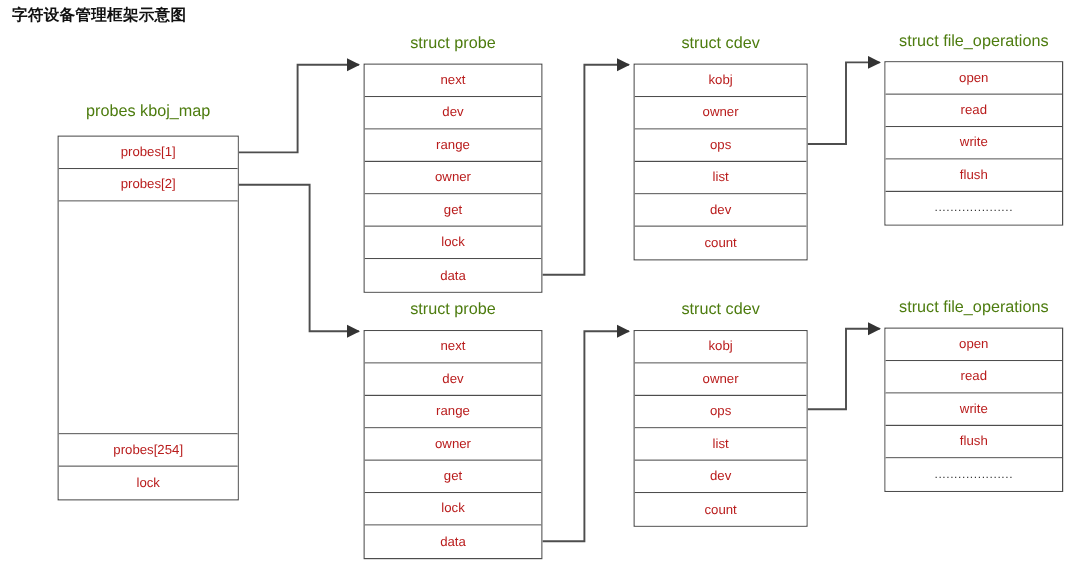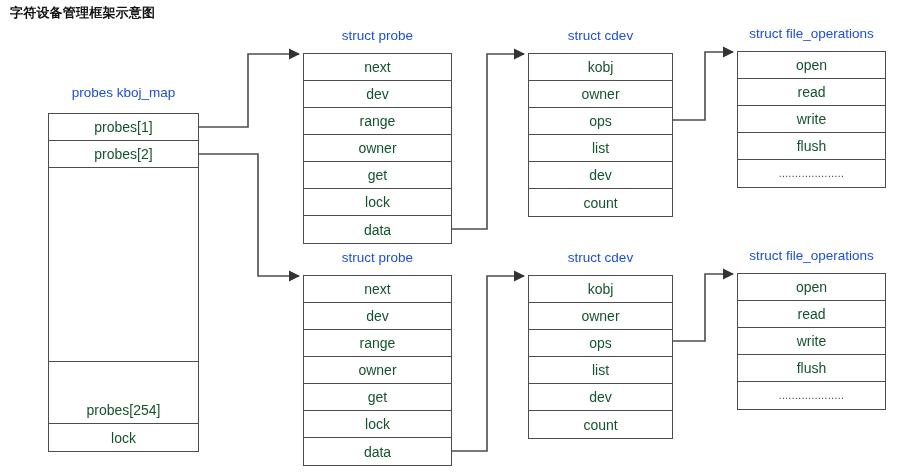--- a/index.html
+++ b/index.html
@@ -27,41 +27,41 @@
   }
   .struct-box {
     position: absolute;
     box-sizing: border-box;
   }
   .struct-caption {
     position: absolute;
     width: 100%;
     text-align: center;
     font-size: 13.5px;
-    color: #1d4ed8;
+    color: #4d7c0f;
     white-space: nowrap;
     left: 0;
   }
   .struct-table {
     position: absolute;
     left: 0;
     width: 100%;
     box-sizing: border-box;
     border: 1.6px solid #4d4d4d;
     background: #ffffff;
   }
   .struct-row {
     box-sizing: border-box;
     width: 100%;
     border-bottom: 1.6px solid #4d4d4d;
     display: flex;
     align-items: center;
     justify-content: center;
-    font-size: 14px;
-    color: #14532d;
+    font-size: 11px;
+    color: #b91c1c;
     background: #ffffff;
     overflow: hidden;
     white-space: nowrap;
   }
   .struct-row:last-child {
     border-bottom: none;
   }
   .struct-row.gap {
     background: #ffffff;
   }
@@ -103,21 +103,21 @@
 
   <path d="M 673 341 L 705 341 L 705 274 L 733 274" fill="none" stroke="#4d4d4d" stroke-width="1.6" marker-end="url(#arrow)"></path>
 </svg>
 
 <div class="struct-box" style="left:48px; top:85px; width:151px;">
   <div class="struct-caption" style="top:0px;">probes kboj_map</div>
   <div class="struct-table" style="top:28px;">
     <div class="struct-row" style="height:27px;">probes[1]</div>
     <div class="struct-row" style="height:27px;text-align:center;">probes[2]</div>
     <div class="struct-row gap" style="height:194px;"></div>
-    <div class="struct-row" style="height:27px;margin-top:35px;">probes[254]</div>
+    <div class="struct-row" style="height:27px;">probes[254]</div>
     <div class="struct-row" style="height:27px;">lock</div>
   </div>
 </div>
 
 <div class="struct-box" style="left:303px; top:28px; width:149px;">
   <div class="struct-caption" style="top:0px;">struct probe</div>
   <div class="struct-table" style="top:25px;">
     <div class="struct-row" style="height:27px;">next</div>
     <div class="struct-row" style="height:27px;">dev</div>
     <div class="struct-row" style="height:27px;">range</div>

